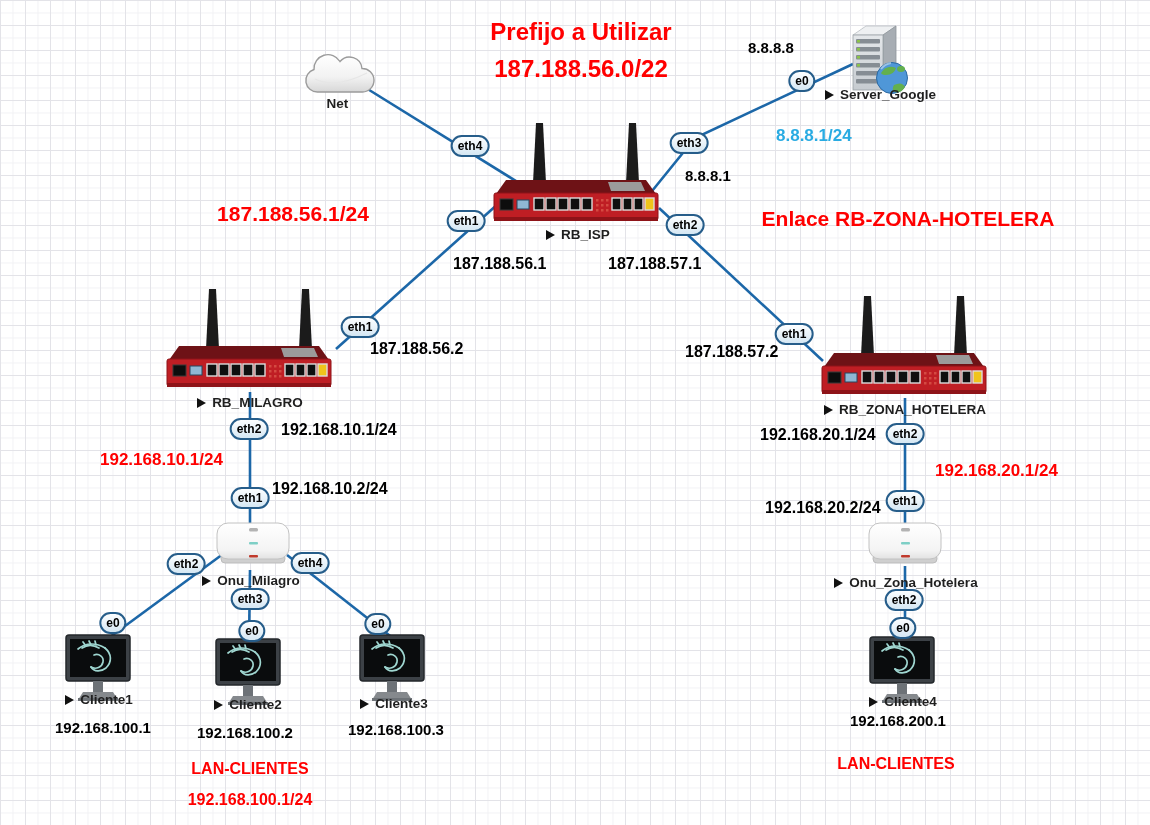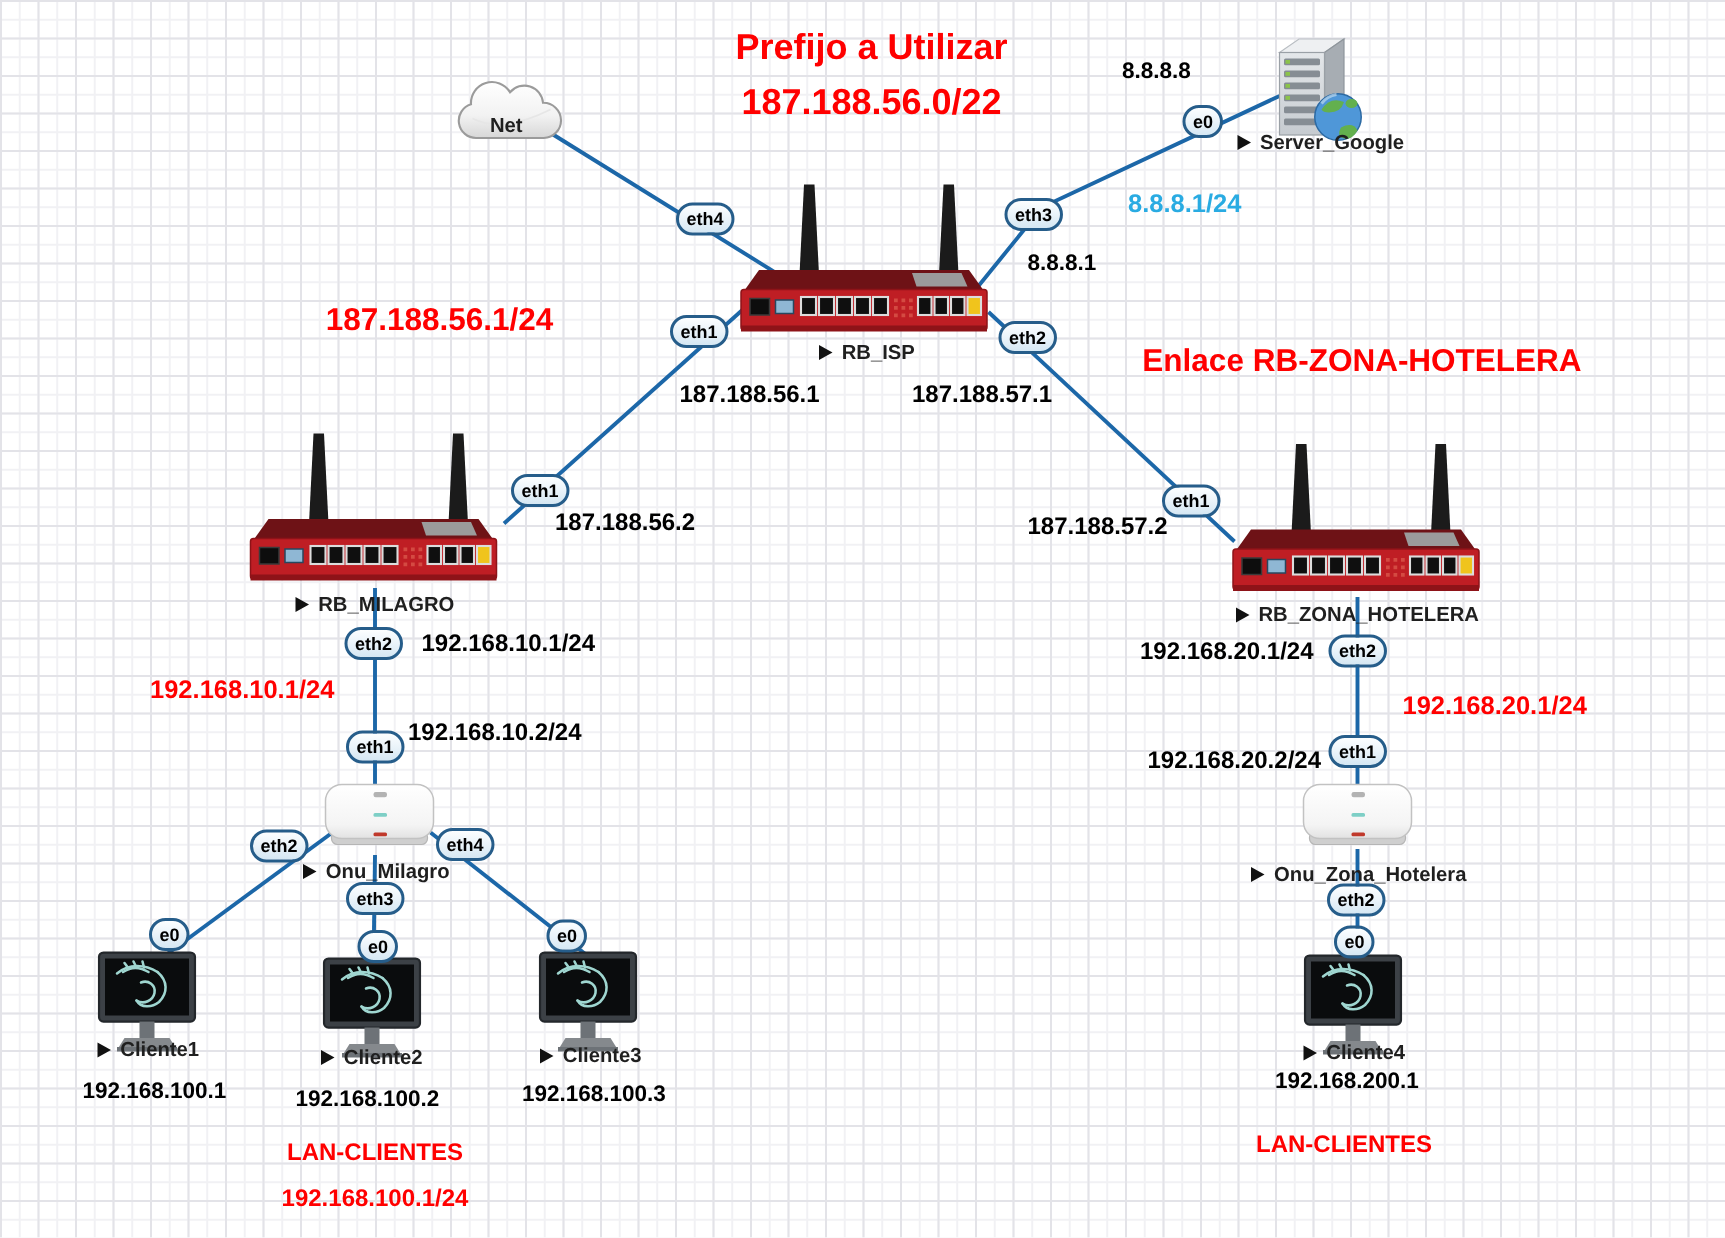--- a/index.html
+++ b/index.html
@@ -26,21 +26,21 @@
   }
   .port {
     position:absolute; z-index:5; transform:translate(-50%,-50%);
     background:linear-gradient(180deg,#fcfeff 0%, #e8f2f9 55%, #d5e7f3 100%);
     border:2px solid #265d8a; border-radius:11px;
     padding:0 5px; height:18px; line-height:18px;
     font-weight:bold; font-size:12px; color:#000; white-space:nowrap;
   }
   .ip { position:absolute; z-index:4; font-weight:bold; font-size:16px; color:#000; white-space:nowrap;text-align:right; }
   .ip.small { font-size:15px; }
-  .ip.blue { color:#29abe2; font-size:17px; }
+  .ip.blue { color:#29abe2; font-size:17px;padding-left:24px; }
   .ip.red  { color:#ff0000; font-size:17px; }
   .note { position:absolute; z-index:4; color:#ff0000; font-weight:bold; text-align:center; white-space:nowrap; }
   .note span { display:block; }
   .note.title { font-size:24px; line-height:37px; }
   .note.enlace { font-size:21px; line-height:33px; }
   .note.lan { font-size:16px; line-height:31px; }
   .defs-holder { position:absolute; width:0; height:0; overflow:hidden; }
 </style>
 </head>
 <body>
@@ -165,21 +165,21 @@
       <line x1="250" y1="570" x2="249" y2="644"></line>
       <line x1="287" y1="555" x2="394" y2="639"></line>
       <line x1="905" y1="398" x2="905" y2="525"></line>
       <line x1="905" y1="566" x2="905" y2="643"></line>
     </g>
   </svg>
 
   <svg class="node" style="left:298px;top:48px" width="78" height="50" viewBox="0 0 78 50">
       <use href="#icon-cloud"></use>
     </svg>
-  <div class="node-label" style="left:300px;top:76px;width:75px">
+  <div class="node-label" style="left:300px;top:96px;width:75px">
     <span>Net</span>
   </div>
 
   <svg class="node" style="left:490px;top:120px" width="172" height="108" viewBox="0 0 172 108">
       <use href="#icon-router"></use>
     </svg>
   <div class="node-label" style="left:498px;top:227px;width:160px">
     <span class="marker-icon"></span>
     <span>RB_ISP</span>
   </div>
@@ -276,21 +276,21 @@
   <div class="port" style="left:904px;top:600px">eth2</div>
   <div class="port" style="left:903px;top:628px">e0</div>
 
   <div class="note title" style="left:431px;top:13px;width:300px">
     <span>Prefijo a Utilizar</span>
     <span>187.188.56.0/22</span>
   </div>
   <div class="note enlace" style="left:143px;top:197px;width:300px">
     <span>187.188.56.1/24</span>
   </div>
-  <div class="note enlace" style="left:733px;top:224px;width:350px">
+  <div class="note enlace" style="left:733px;top:202px;width:350px">
     <span>Enlace RB-ZONA-HOTELERA</span>
   </div>
   <div class="note lan" style="left:150px;top:753px;width:200px">
     <span>LAN-CLIENTES</span>
     <span>192.168.100.1/24</span>
   </div>
   <div class="note lan" style="left:796px;top:748px;width:200px">
     <span>LAN-CLIENTES</span>
   </div>
   <div class="ip red" style="left:100px;top:450px">192.168.10.1/24</div>

